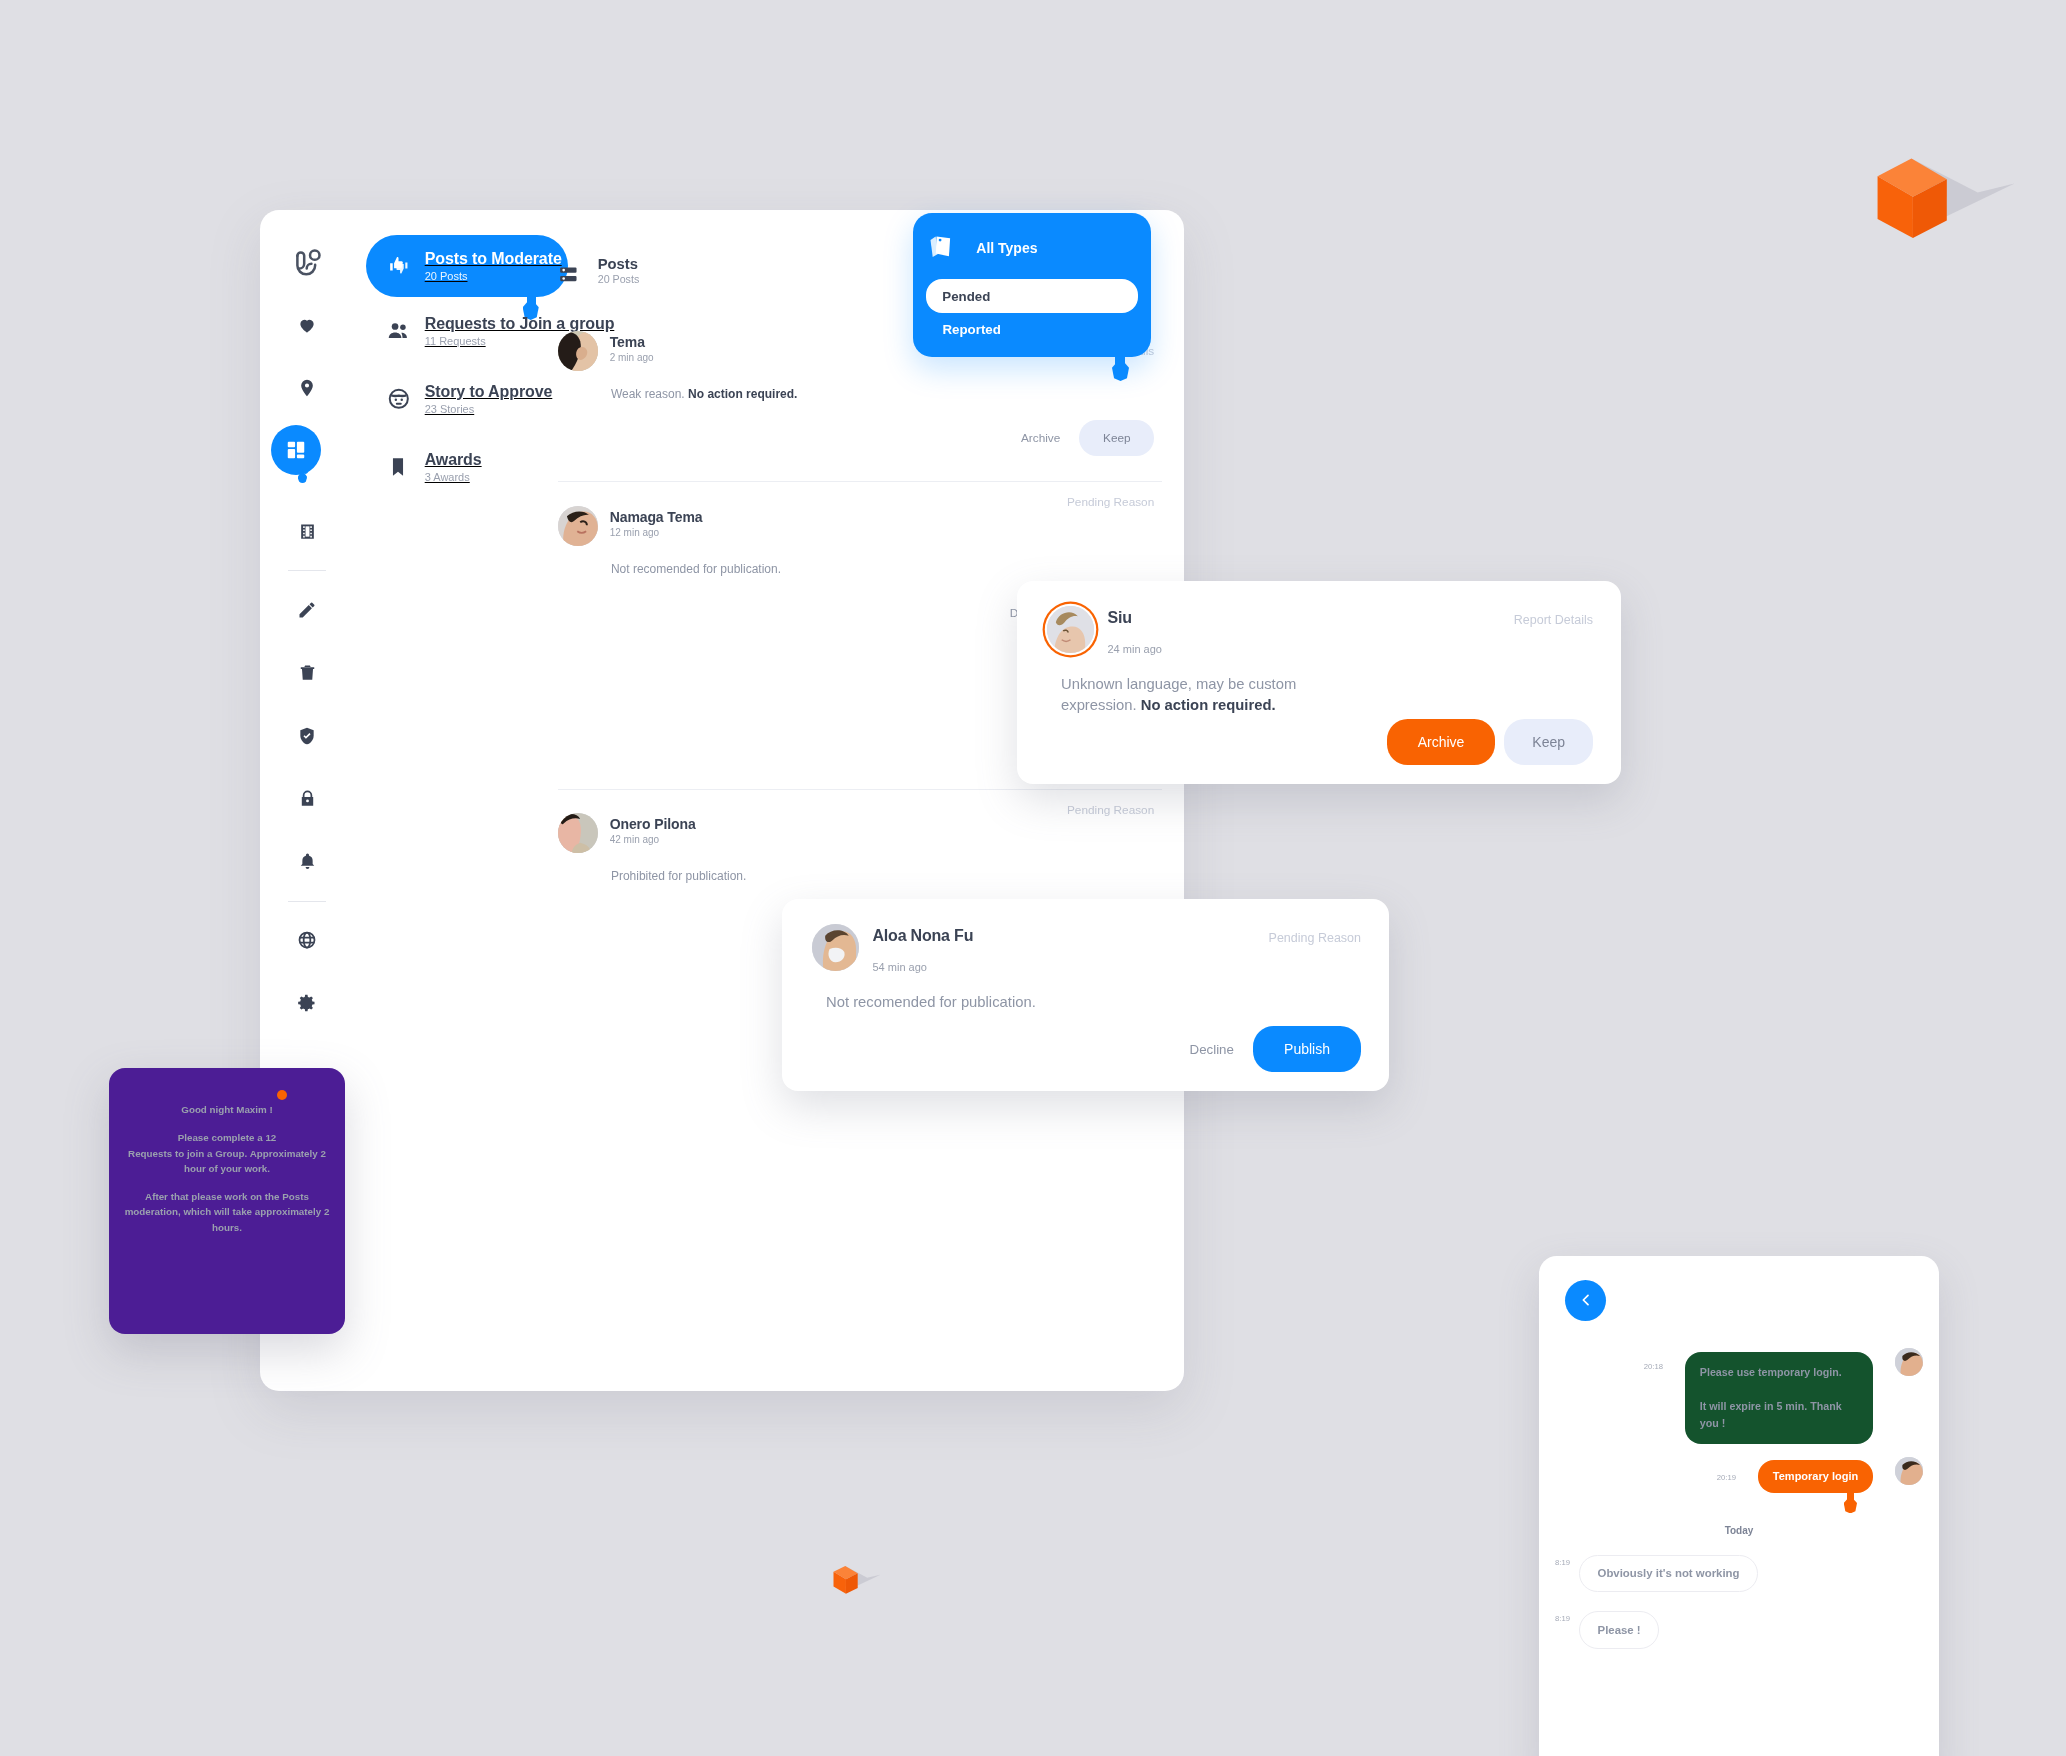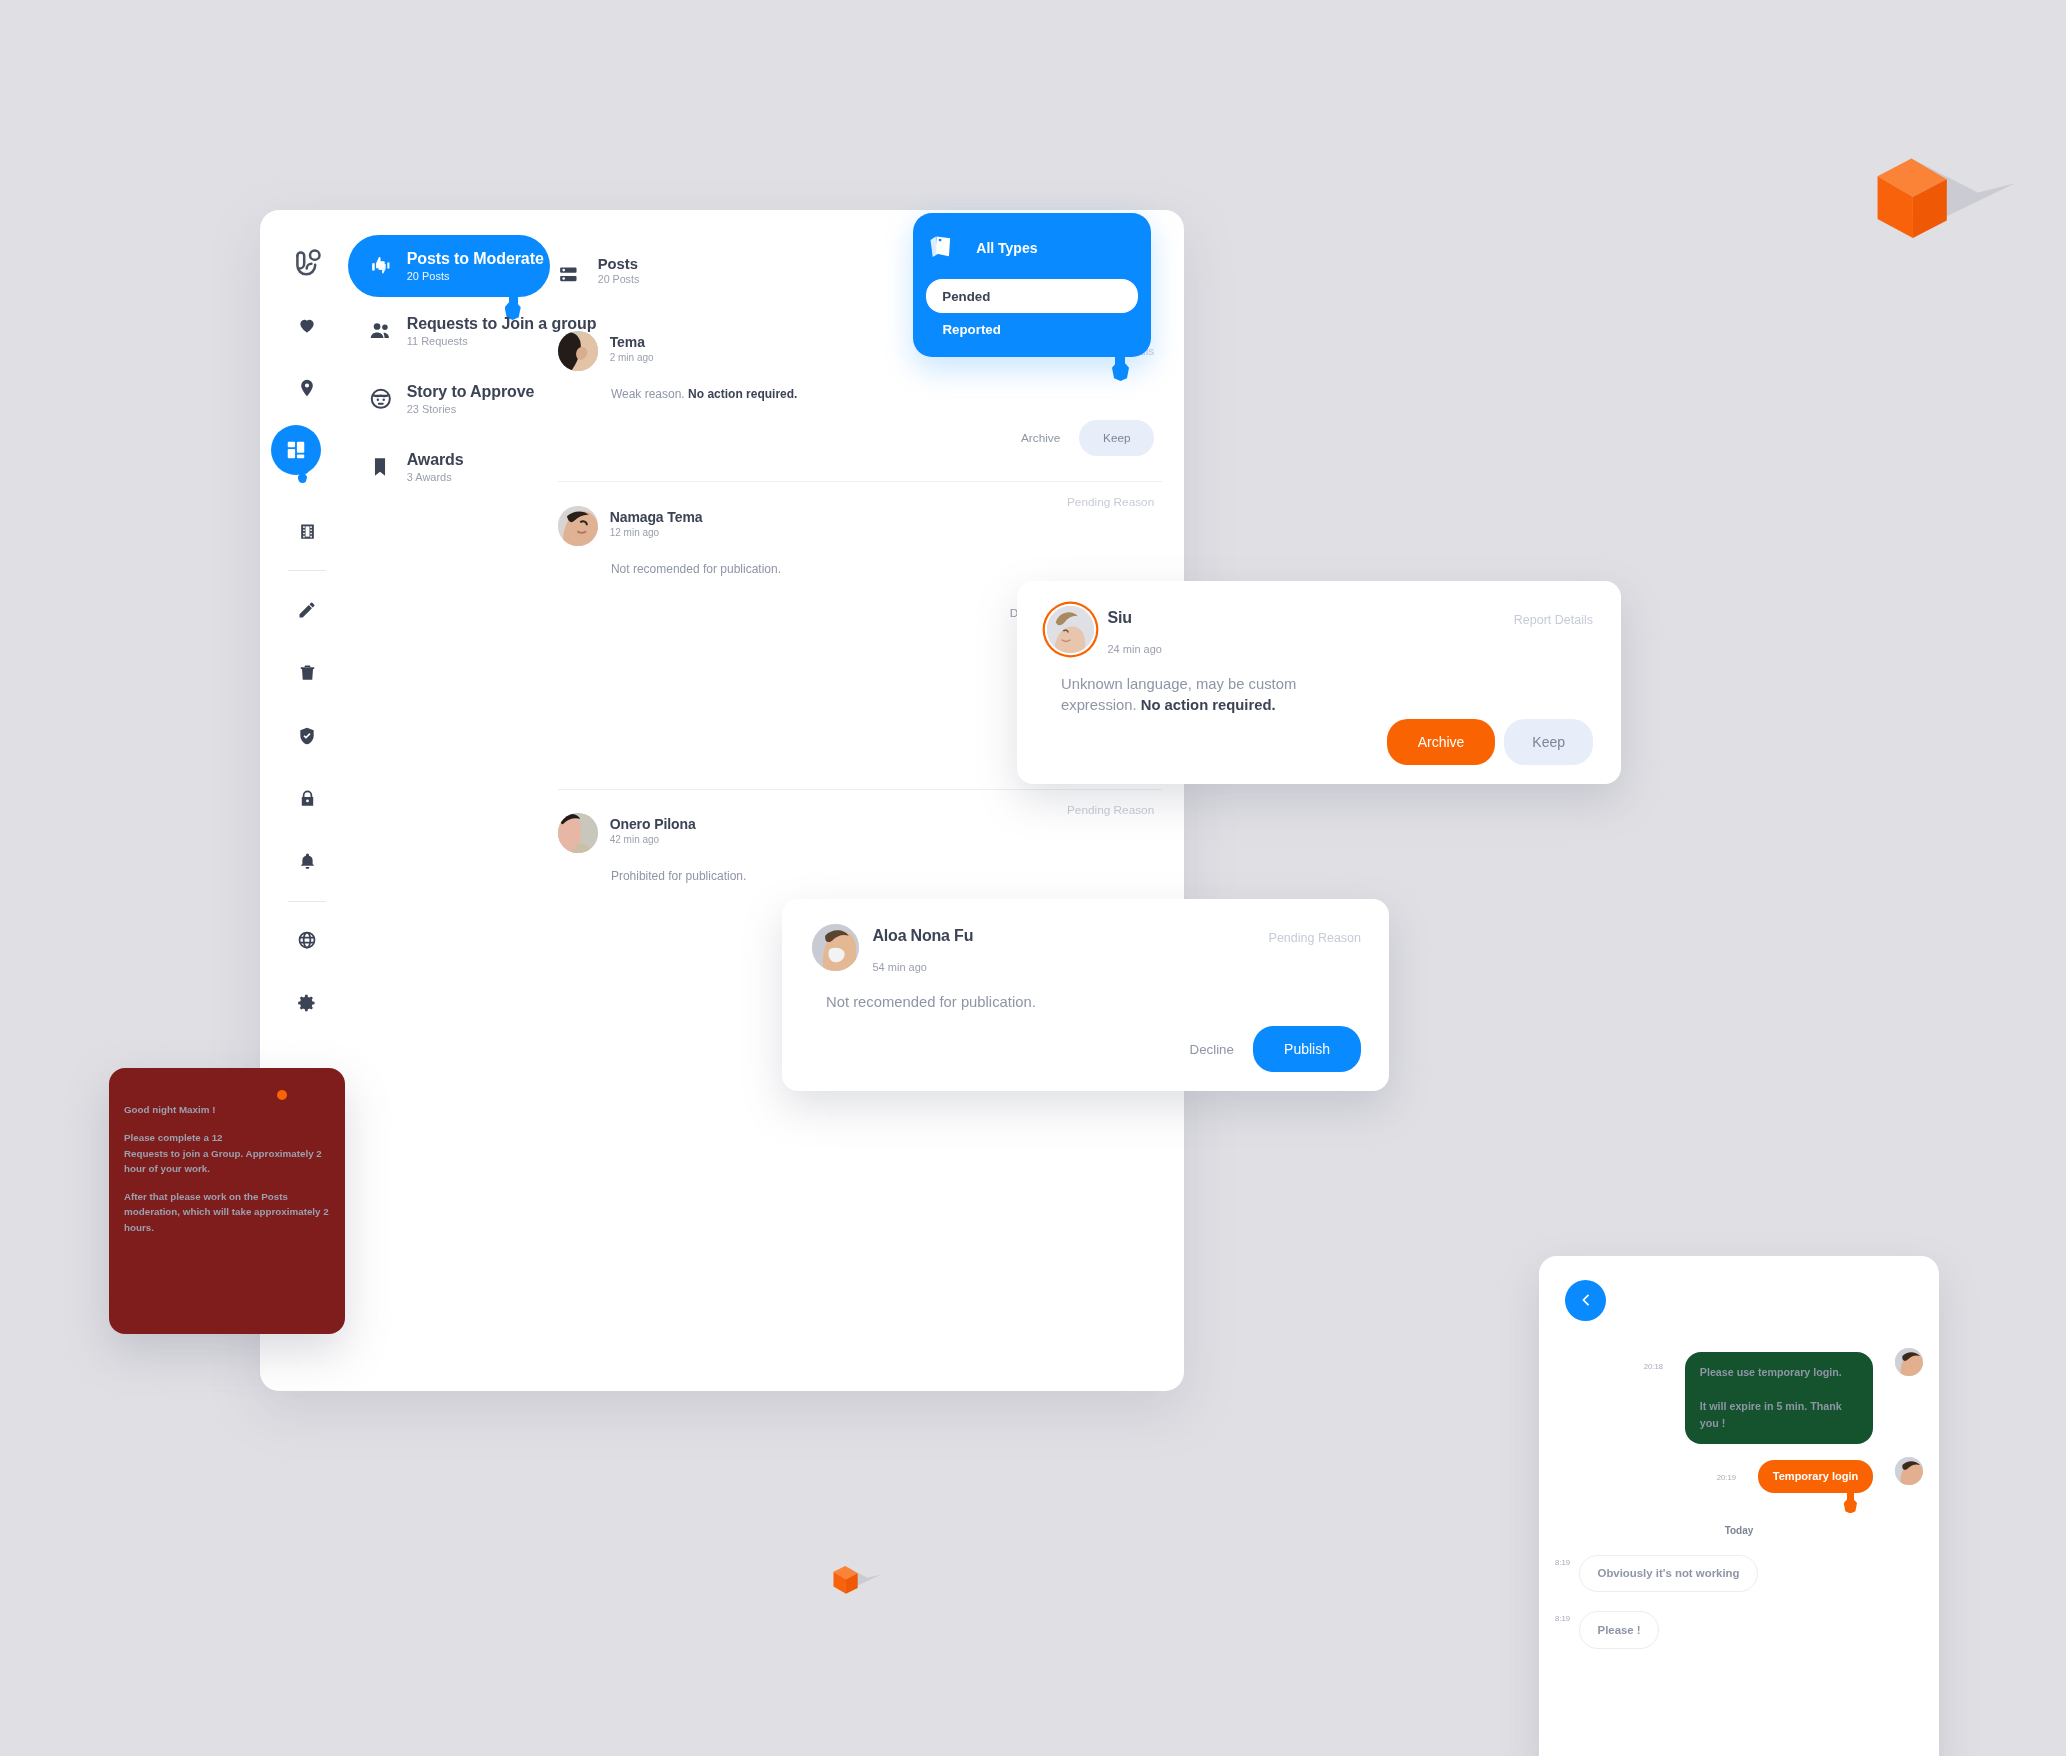--- a/index.html
+++ b/index.html
@@ -59,22 +59,23 @@
     clip-path: polygon(50% 0%, 100% 45%, 85% 100%, 15% 100%, 0% 45%);
   }
   .rail-active-bubble .tail-neck {
     position:absolute; left:31px; top:37px;
     width:7.4px; height:11.8px; background:#0a8aff;
     border-radius: 0 0 60% 60%;
   }
 
   
   .nav-col {
-    position: absolute; left: 88px; top: 25px;
+    position: absolute; left: 106px; top: 25px;
     width: 184px;
+    text-decoration: underline;
   }
   .nav-item {
     position: relative;
     height: 68px;
     display: flex; align-items: center;
     padding-left: 13.3px;
   }
   .nav-icon {
     width: 38px; min-width:38px;
     display:flex; align-items:center; justify-content:center;
@@ -238,24 +239,25 @@
   }
   .btn-decline {
     background:none; color:#8e95a5; border:none;
     font-size:13.3px; padding: 13.3px 10.3px; cursor:pointer; font-family:inherit;
   }
 
   
   .note-card {
     position:absolute; left: 109px; top: 1068px;
     width: 236px; height: 266px;
-    background:#7f1d1d; border-radius: 16px;
+    background:#4c1d95; border-radius: 16px;
     box-shadow: 0 17.7px 44px rgba(110,112,130,.25);
     padding: 34px 15px;
     z-index: 30;
+    text-align: center;
   }
   .note-dot {
     position:absolute; right: 58px; top: 22px;
     width: 10.3px; height: 10.3px; border-radius:50%; background:#f96302;
   }
   .note-p { font-size: 9.8px; color:#9aa0ae; font-weight:600; line-height: 1.55; }
   .note-p + .note-p { margin-top: 13.3px; }
 
   
   .chat-panel {

